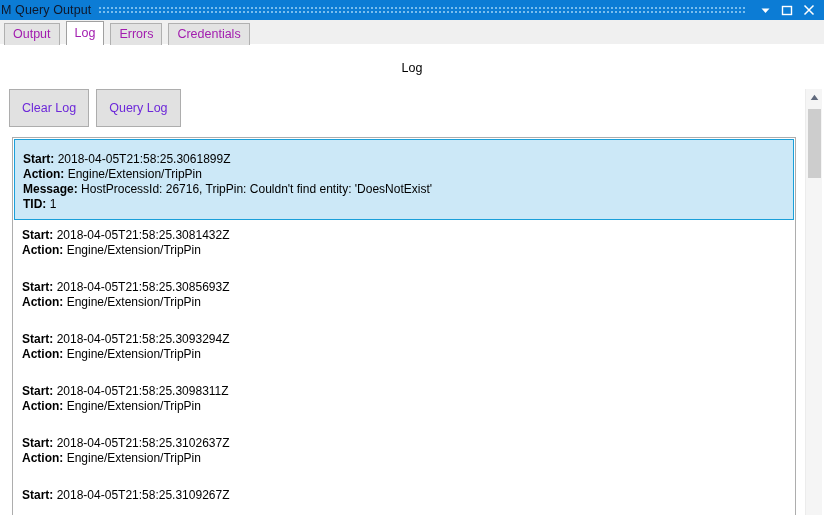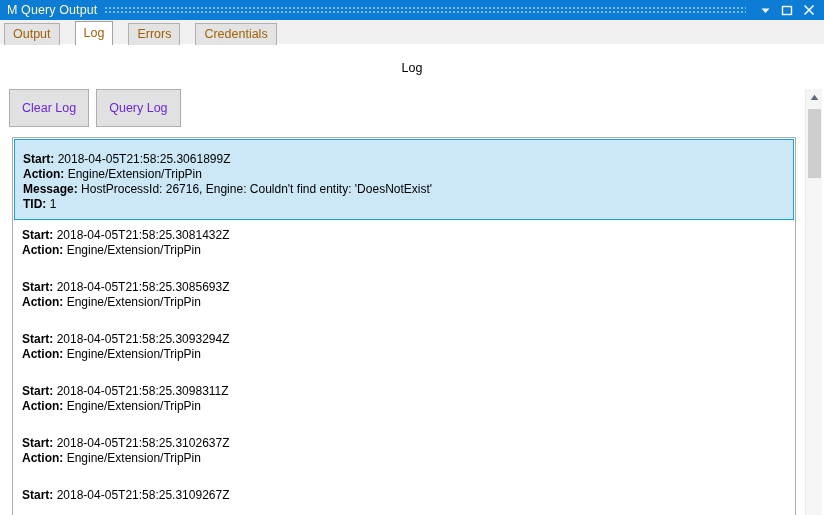--- a/index.html
+++ b/index.html
@@ -28,23 +28,23 @@
   
   .titlebar {
     height: 20px;
     background: #0c7cd5;
     display: flex;
     align-items: center;
     flex: 0 0 auto;
     position: relative;
   }
   .title-text {
-    color: #fef9c3;
+    color: #0f172a;
     font-size: 12.5px;
-    padding-left: 7px;
+    padding-left: 1px;
     white-space: nowrap;
     letter-spacing: 0.1px;
   }
   .title-grip {
     flex: 1 1 auto;
     height: 8px;
     margin: 0 8px;
     background-image:
       radial-gradient(circle at 1px 1px, #7fc0ef 0.9px, transparent 1.1px);
     background-size: 4px 4px;
@@ -87,23 +87,23 @@
     background: #ffffff;
   }
   .tab {
     height: 22px;
     line-height: 21px;
     padding: 0 8px;
     font-size: 12.5px;
     background: #e3e3e3;
     border: 1px solid #b0b0b0;
     border-bottom: none;
-    margin-right: 15px;
-    box-sizing: border-box;
-    color: #a16207;
+    margin-right: 6px;
+    box-sizing: border-box;
+    color: #a21caf;
     position: relative;
     z-index: 1;
   }
   .tab.active {
     background: #ffffff;
     height: 24px;
     line-height: 23px;
     border-color: #a0a0a0;
     z-index: 3;
   }
@@ -252,21 +252,21 @@
 
     <div class="button-row">
       <button class="btn">Clear Log</button>
       <button class="btn">Query Log</button>
     </div>
 
     <div class="listbox" id="log-list">
         <div class="log-entry selected">
           <div class="log-line"><b>Start:</b><span> 2018-04-05T21:58:25.3061899Z</span></div>
           <div class="log-line"><b>Action:</b><span> Engine/Extension/TripPin</span></div>
-          <div class="log-line"><b>Message:</b><span> HostProcessId: 26716, Engine: Couldn't find entity: 'DoesNotExist'</span></div>
+          <div class="log-line"><b>Message:</b><span> HostProcessId: 26716, TripPin: Couldn't find entity: 'DoesNotExist'</span></div>
           <div class="log-line"><b>TID:</b><span> 1</span></div>
         </div>
         <div class="log-entry">
           <div class="log-line"><b>Start:</b><span> 2018-04-05T21:58:25.3081432Z</span></div>
           <div class="log-line"><b>Action:</b><span> Engine/Extension/TripPin</span></div>
         </div>
         <div class="log-entry">
           <div class="log-line"><b>Start:</b><span> 2018-04-05T21:58:25.3085693Z</span></div>
           <div class="log-line"><b>Action:</b><span> Engine/Extension/TripPin</span></div>
         </div>

